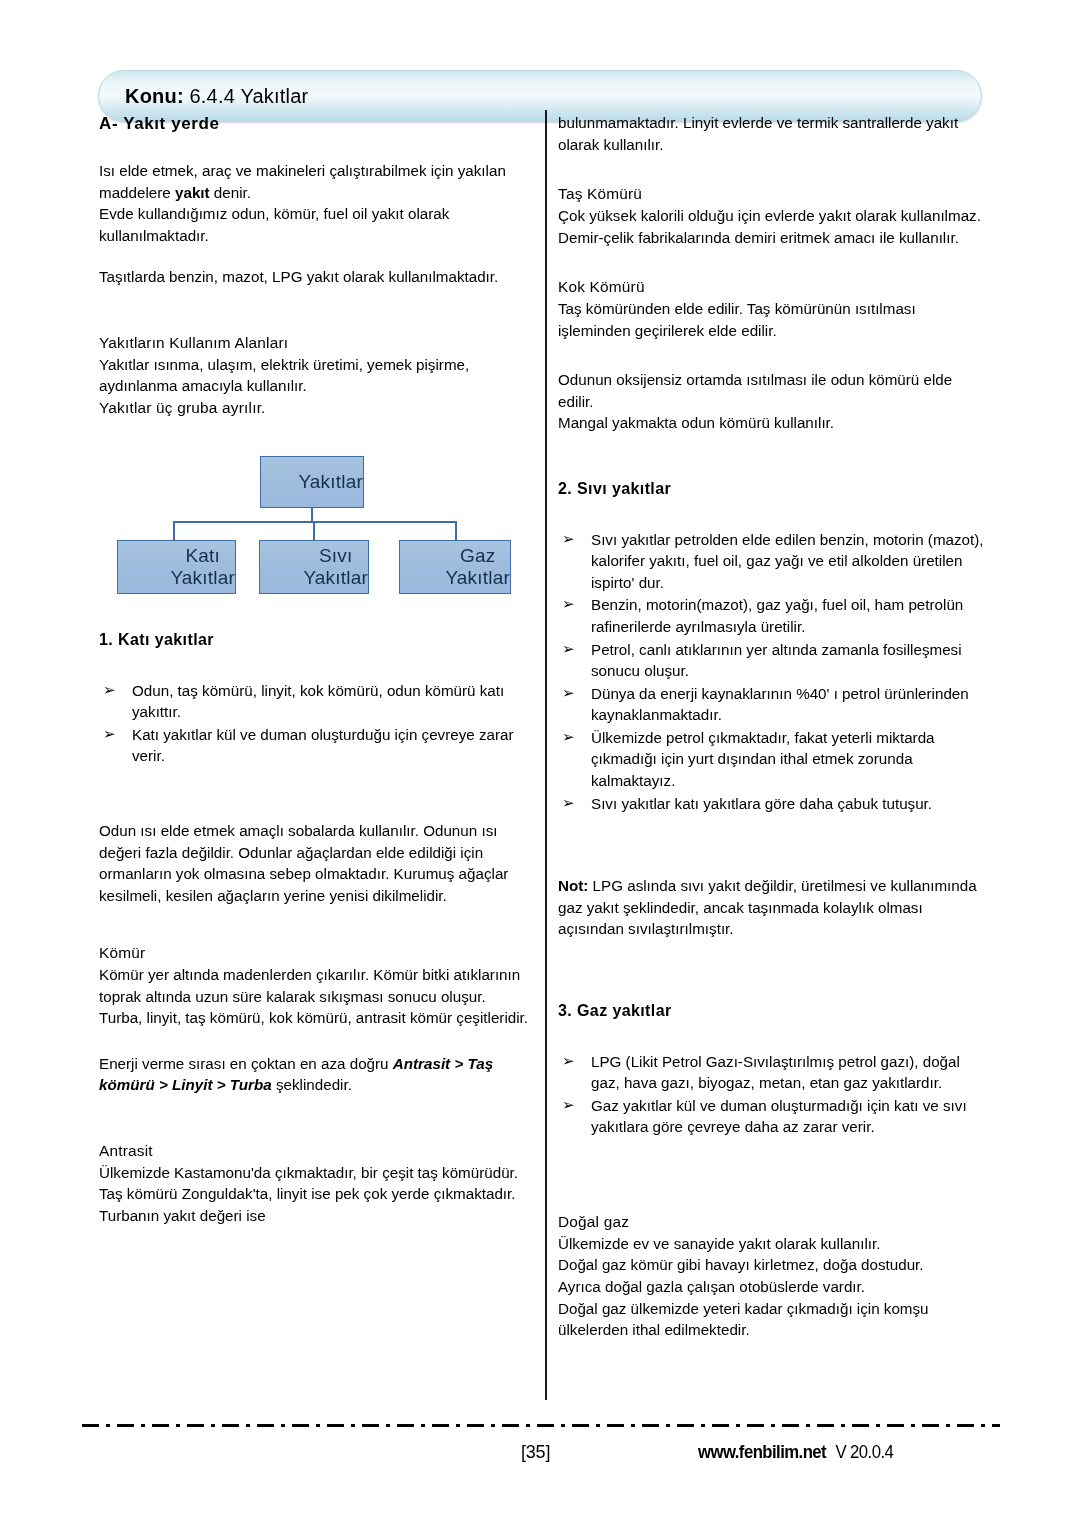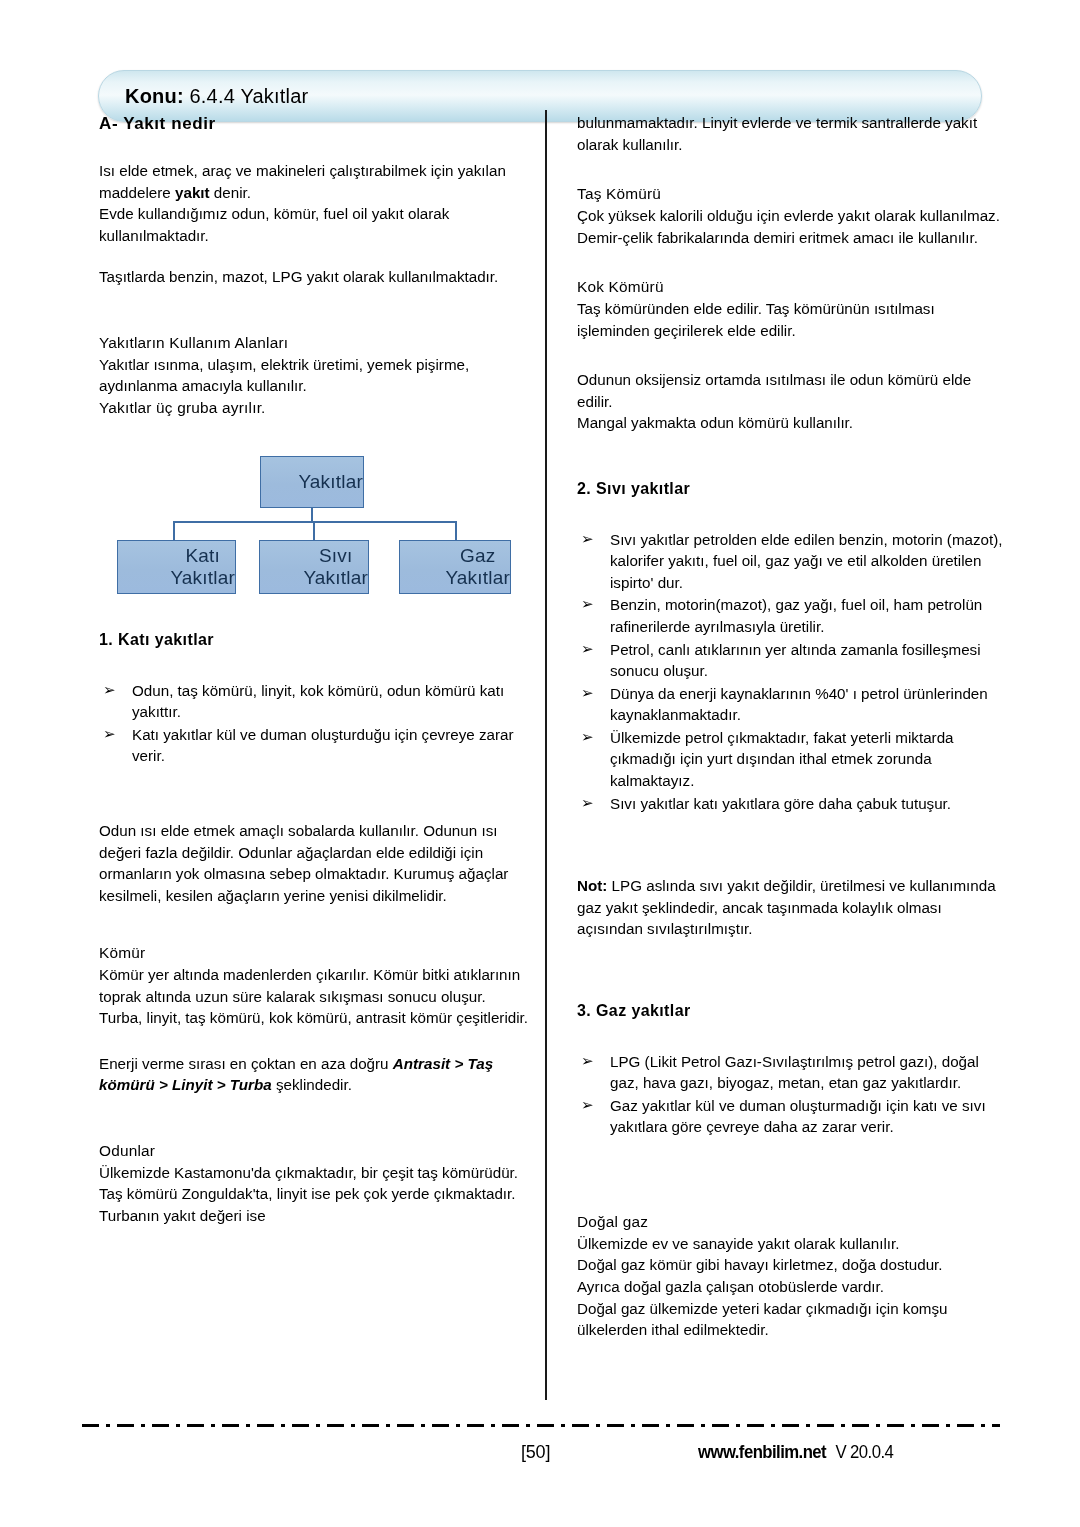--- a/index.html
+++ b/index.html
@@ -64,21 +64,21 @@
     position: absolute;
     top: 112px;
     font-size: 15.2px;
     line-height: 1.42;
   }
   .col-left {
     left: 99px;
     width: 430px;
   }
   .col-right {
-    left: 577px;
+    left: 558px;
     width: 432px;
   }
 
   
   .h-bold {
     font-weight: normal;
     font-size: 15.4px;
     letter-spacing: 0.2px;
   }
   .h-head-lg {
@@ -221,21 +221,21 @@
       <span class="k-bold">Konu:</span>
       <span>6.4.4 Yakıtlar</span>
     </div>
   </div>
 </div>
 
 <div class="divider"></div>
 
 <div class="col col-left">
 
-  <div class="h-head-lg">A-  Yakıt nedir</div>
+  <div class="h-head-lg">A-  Yakıt yerde</div>
 
   <div class="sp-24"></div>
 
   <p class="para"><span>Isı elde etmek, araç ve makineleri çalıştırabilmek için yakılan maddelere </span><b class="inline-b">yakıt</b><span> denir.</span></p>
 
   <p class="para">Evde kullandığımız odun, kömür, fuel oil yakıt olarak kullanılmaktadır.</p>
 
   <div class="sp-20"></div>
 
   <p class="para">Taşıtlarda benzin, mazot, LPG yakıt olarak kullanılmaktadır.</p>
@@ -303,21 +303,21 @@
 
   <div class="h-bold">Kömür</div>
   <p class="para">Kömür yer altında madenlerden çıkarılır. Kömür bitki atıklarının toprak altında uzun süre kalarak sıkışması sonucu oluşur. Turba, linyit, taş kömürü, kok kömürü, antrasit kömür çeşitleridir.</p>
 
   <div class="sp-24"></div>
 
   <p class="para"><span>Enerji verme sırası en çoktan en aza doğru </span><i class="inline-bi">Antrasit  &gt;  Taş kömürü  &gt;  Linyit   &gt;  Turba</i><span> şeklindedir.</span></p>
 
   <div class="sp-44"></div>
 
-  <div class="h-bold">Odunlar</div>
+  <div class="h-bold">Antrasit</div>
   <p class="para">Ülkemizde  Kastamonu'da çıkmaktadır, bir çeşit taş kömürüdür. Taş kömürü Zonguldak'ta, linyit ise pek çok yerde çıkmaktadır. Turbanın yakıt değeri ise</p>
 
 </div>
 
 <div class="col col-right">
 
   <p class="para">bulunmamaktadır. Linyit evlerde ve termik santrallerde yakıt olarak kullanılır.</p>
 
   <div class="sp-28"></div>
 
@@ -393,17 +393,17 @@
   <div class="h-bold">Doğal gaz</div>
   <p class="para">Ülkemizde ev  ve sanayide yakıt olarak kullanılır.</p>
   <p class="para">Doğal gaz kömür gibi havayı kirletmez, doğa dostudur.</p>
   <p class="para">Ayrıca doğal gazla çalışan otobüslerde vardır.</p>
   <p class="para">Doğal gaz ülkemizde yeteri kadar çıkmadığı için komşu ülkelerden ithal edilmektedir.</p>
 
 </div>
 
 <div class="footer-rule"></div>
 <div class="footer-row">
-  <div class="footer-page">[50]</div>
+  <div class="footer-page">[35]</div>
   <div class="footer-site">
     <span>www.fenbilim.net</span><span class="footer-ver">V 20.0.4</span>
   </div>
 </div>
 
 </body></html>

